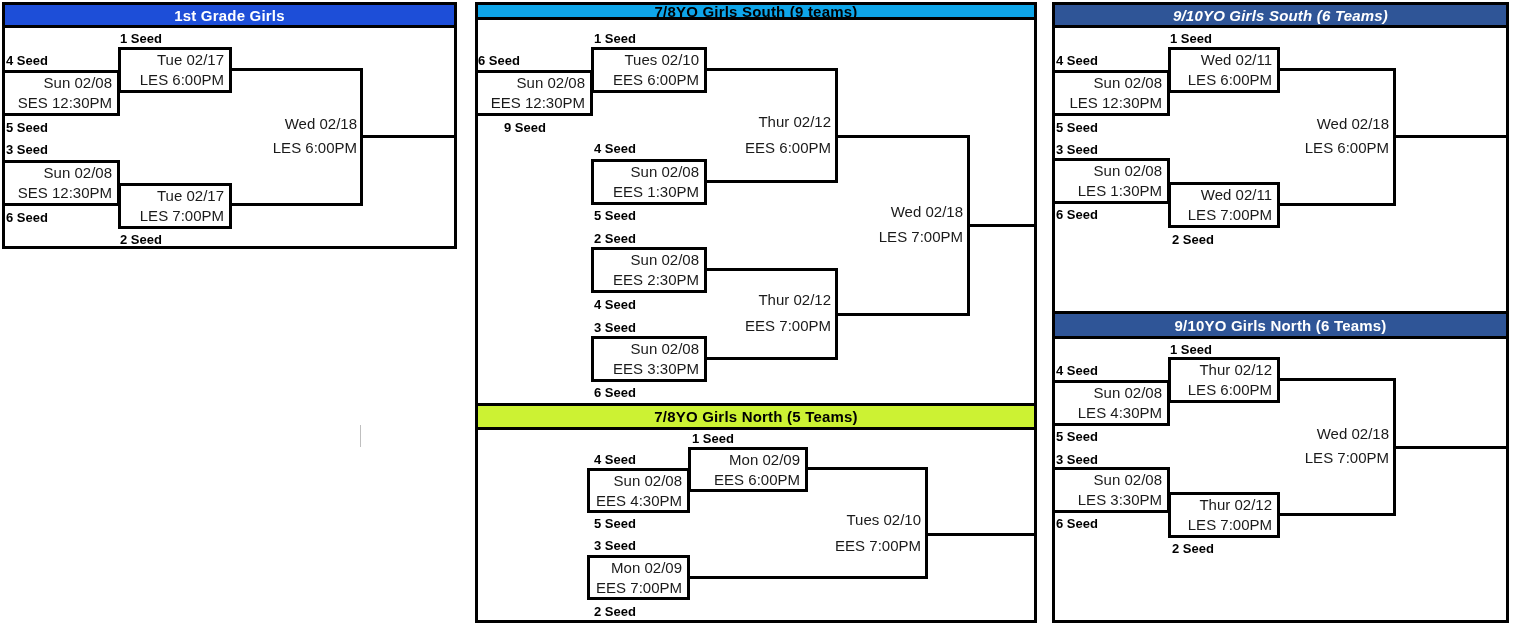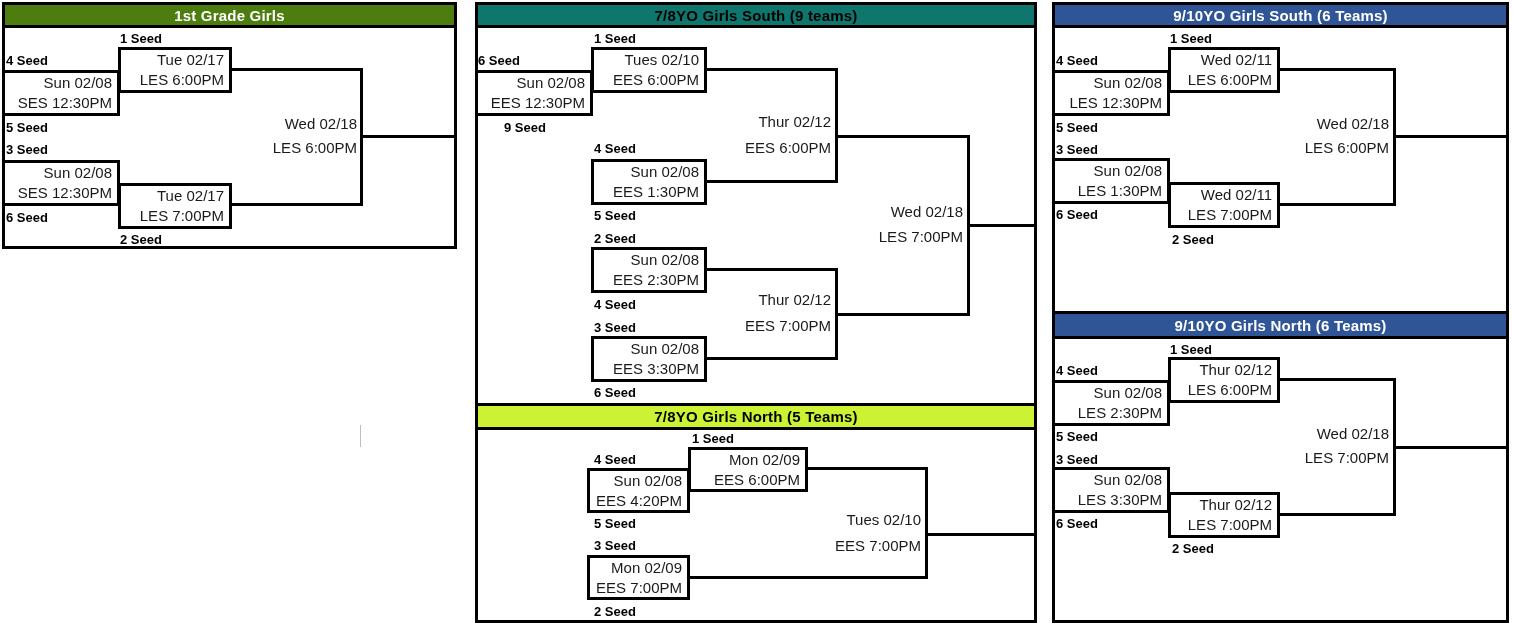--- a/index.html
+++ b/index.html
@@ -20,21 +20,21 @@
         text-align:right;color:#1a1a1a;white-space:nowrap;}
   .ln{position:absolute;background:#000;}
   .artifact{position:absolute;background:#bfbfbf;}
 </style>
 </head>
 <body>
 
 <div id="canvas">
 
   <div class="panel" style="left:2px;top:2px;width:455px;height:247px"></div>
-  <div class="hdr hdr-light" style="left: 2px; top: 2px; width: 455px; height: 26px; background-color: #4d7c0f;">
+  <div class="hdr hdr-light" style="left: 2px; top: 2px; width: 455px; height: 26px; background-color: #1d4ed8;">
     <span class="hdr-title">1st Grade Girls</span>
   </div>
   <div class="seed" style="left:120px;top:31px">1 Seed</div>
   <div class="seed" style="left:6px;top:53px">4 Seed</div>
   <div class="seed" style="left:6px;top:120px">5 Seed</div>
   <div class="seed" style="left:6px;top:142px">3 Seed</div>
   <div class="seed" style="left:6px;top:210px">6 Seed</div>
   <div class="seed" style="left:120px;top:232px">2 Seed</div>
   <div class="box" style="left:2px;top:70px;width:118px;height:46px">
     <div class="row">Sun 02/08</div>
@@ -53,21 +53,21 @@
     <div class="row">LES 7:00PM</div>
   </div>
   <div class="ln" style="left:232px;top:68px;width:128px;height:3px"></div>
   <div class="ln" style="left:232px;top:203px;width:128px;height:3px"></div>
   <div class="ln" style="left:360px;top:68px;width:3px;height:138px"></div>
   <div class="ln" style="left:360px;top:135px;width:97px;height:3px"></div>
   <div class="slot" style="left:237px;top:113px">Wed 02/18</div>
   <div class="slot" style="left:237px;top:137px">LES 6:00PM</div>
 
   <div class="panel" style="left:475px;top:2px;width:562px;height:621px"></div>
-  <div class="hdr hdr-dark" style="left: 475px; top: 2px; width: 562px; height: 26px; background-color: #0f766e;">
+  <div class="hdr hdr-dark" style="left: 475px; top: 2px; width: 562px; height: 18px; background-color: #0ea5e9;">
     <span class="hdr-title">7/8YO Girls South (9 teams)</span>
   </div>
   <div class="seed" style="left:594px;top:31px">1 Seed</div>
   <div class="seed" style="left:478px;top:53px">6 Seed</div>
   <div class="seed" style="left:504px;top:120px">9 Seed</div>
   <div class="seed" style="left:594px;top:141px">4 Seed</div>
   <div class="seed" style="left:594px;top:208px">5 Seed</div>
   <div class="seed" style="left:594px;top:231px">2 Seed</div>
   <div class="seed" style="left:594px;top:297px">4 Seed</div>
   <div class="seed" style="left:594px;top:320px">3 Seed</div>
@@ -116,35 +116,35 @@
   <div class="seed" style="left:594px;top:452px">4 Seed</div>
   <div class="seed" style="left:594px;top:516px">5 Seed</div>
   <div class="seed" style="left:594px;top:538px">3 Seed</div>
   <div class="seed" style="left:594px;top:604px">2 Seed</div>
   <div class="box" style="left:688px;top:447px;width:120px;height:45px">
     <div class="row">Mon 02/09</div>
     <div class="row">EES 6:00PM</div>
   </div>
   <div class="box" style="left:587px;top:468px;width:103px;height:45px">
     <div class="row">Sun 02/08</div>
-    <div class="row">EES 4:20PM</div>
+    <div class="row">EES 4:30PM</div>
   </div>
   <div class="box" style="left:587px;top:555px;width:103px;height:45px">
     <div class="row">Mon 02/09</div>
     <div class="row">EES 7:00PM</div>
   </div>
   <div class="ln" style="left:808px;top:467px;width:119px;height:3px"></div>
   <div class="ln" style="left:690px;top:576px;width:237px;height:3px"></div>
   <div class="ln" style="left:925px;top:467px;width:3px;height:112px"></div>
   <div class="ln" style="left:925px;top:533px;width:112px;height:3px"></div>
   <div class="slot" style="left:801px;top:509px">Tues 02/10</div>
   <div class="slot" style="left:801px;top:535px">EES 7:00PM</div>
 
   <div class="panel" style="left:1052px;top:2px;width:457px;height:621px"></div>
-  <div class="hdr hdr-light" style="left: 1052px; top: 2px; width: 457px; height: 26px; background-color: rgb(47, 85, 151);">
+  <div class="hdr hdr-light" style="left: 1052px; top: 2px; width: 457px; height: 26px; background-color: rgb(47, 85, 151); font-style: italic;">
     <span class="hdr-title">9/10YO Girls South (6 Teams)</span>
   </div>
   <div class="seed" style="left:1170px;top:31px">1 Seed</div>
   <div class="seed" style="left:1056px;top:53px">4 Seed</div>
   <div class="seed" style="left:1056px;top:120px">5 Seed</div>
   <div class="seed" style="left:1056px;top:142px">3 Seed</div>
   <div class="seed" style="left:1056px;top:207px">6 Seed</div>
   <div class="seed" style="left:1172px;top:232px">2 Seed</div>
   <div class="box" style="left:1052px;top:70px;width:118px;height:46px">
     <div class="row">Sun 02/08</div>
@@ -173,21 +173,21 @@
     <span class="hdr-title">9/10YO Girls North (6 Teams)</span>
   </div>
   <div class="seed" style="left:1170px;top:342px">1 Seed</div>
   <div class="seed" style="left:1056px;top:363px">4 Seed</div>
   <div class="seed" style="left:1056px;top:429px">5 Seed</div>
   <div class="seed" style="left:1056px;top:452px">3 Seed</div>
   <div class="seed" style="left:1056px;top:516px">6 Seed</div>
   <div class="seed" style="left:1172px;top:541px">2 Seed</div>
   <div class="box" style="left:1052px;top:380px;width:118px;height:46px">
     <div class="row">Sun 02/08</div>
-    <div class="row">LES 2:30PM</div>
+    <div class="row">LES 4:30PM</div>
   </div>
   <div class="box" style="left:1052px;top:467px;width:118px;height:46px">
     <div class="row">Sun 02/08</div>
     <div class="row">LES 3:30PM</div>
   </div>
   <div class="box" style="left:1168px;top:357px;width:112px;height:46px">
     <div class="row">Thur 02/12</div>
     <div class="row">LES 6:00PM</div>
   </div>
   <div class="box" style="left:1168px;top:492px;width:112px;height:46px">

